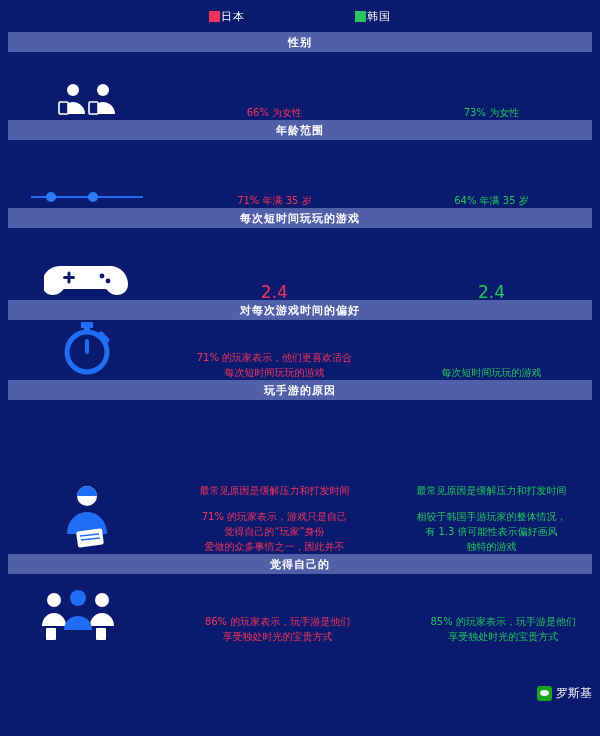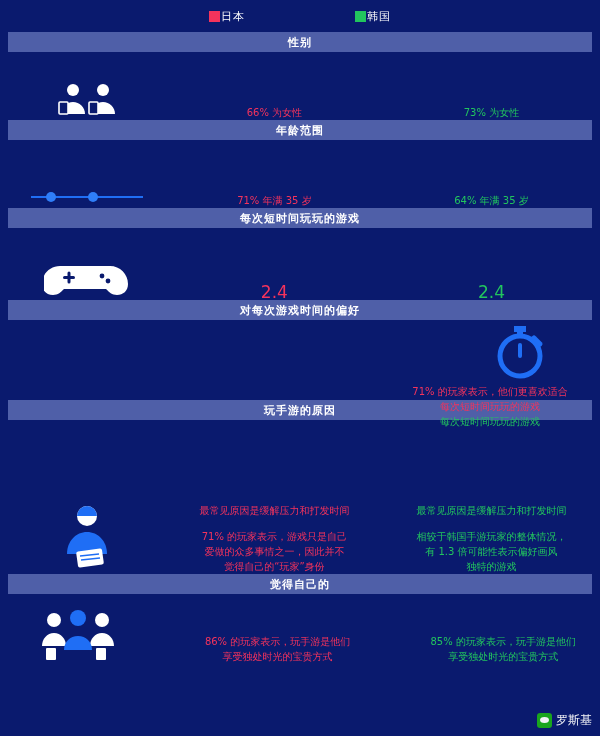--- a/index.html
+++ b/index.html
@@ -34,30 +34,30 @@
   .cell-val{width:220px;text-align:center;font-size:10px;line-height:15px;}
   .cell-val.jp{color:#f4335c;}
   .cell-val.kr{color:#22c55e;}
   .big{font-size:17px;}
   .val-line{display:block;}
 
   
   .r-gender{height:68px;}
   .r-age{height:68px;}
   .r-games{height:72px;}
-  .r-time{height:80px;flex-direction:column;}
+  .r-time{height:60px;}
   .r-why{height:110px;margin-top:44px;}
   .r-social{height:70px;gap:32px;}
 
   
   svg{display:block;}
 
   
   .watermark{
-    position:absolute;right:8px;bottom:7px;
+    position:absolute;right:8px;bottom:34px;
     display:flex;align-items:center;gap:4px;
     font-size:12px;color:#ffffff;opacity:.95;
   }
   .wm-logo{
     width:15px;height:15px;background:#1aad19;border-radius:3px;
     display:inline-block;position:relative;
   }
   .wm-logo:after{
     content:"";position:absolute;left:3px;top:4px;width:9px;height:6px;
     border-radius:50%;background:#fff;
@@ -178,22 +178,22 @@
         <path d="M20 56c0-13 9-22 20-22s20 9 20 22z" fill="#1f6ef5"></path>
         <rect x="30" y="52" width="26" height="16" rx="2" fill="#ffffff" transform="rotate(-8 43 60)"></rect>
         <line x1="33" y1="58" x2="52" y2="56" stroke="#1f6ef5" stroke-width="1.6"></line>
         <line x1="34" y1="62" x2="53" y2="60" stroke="#1f6ef5" stroke-width="1.6"></line>
       </svg>
     </div>
     <div class="cell-val jp">
       <span class="val-line">最常见原因是缓解压力和打发时间</span>
       <span class="val-line" style="height:11px;"></span>
       <span class="val-line">71% 的玩家表示，游戏只是自己</span>
+      <span class="val-line">觉得自己的“玩家”身份</span>
       <span class="val-line">爱做的众多事情之一，因此并不</span>
-      <span class="val-line">觉得自己的“玩家”身份</span>
     </div>
     <div class="cell-val kr">
       <span class="val-line">最常见原因是缓解压力和打发时间</span>
       <span class="val-line" style="height:11px;"></span>
       <span class="val-line">相较于韩国手游玩家的整体情况，</span>
       <span class="val-line">有 1.3 倍可能性表示偏好画风</span>
       <span class="val-line">独特的游戏</span>
     </div>
   </div>
 

